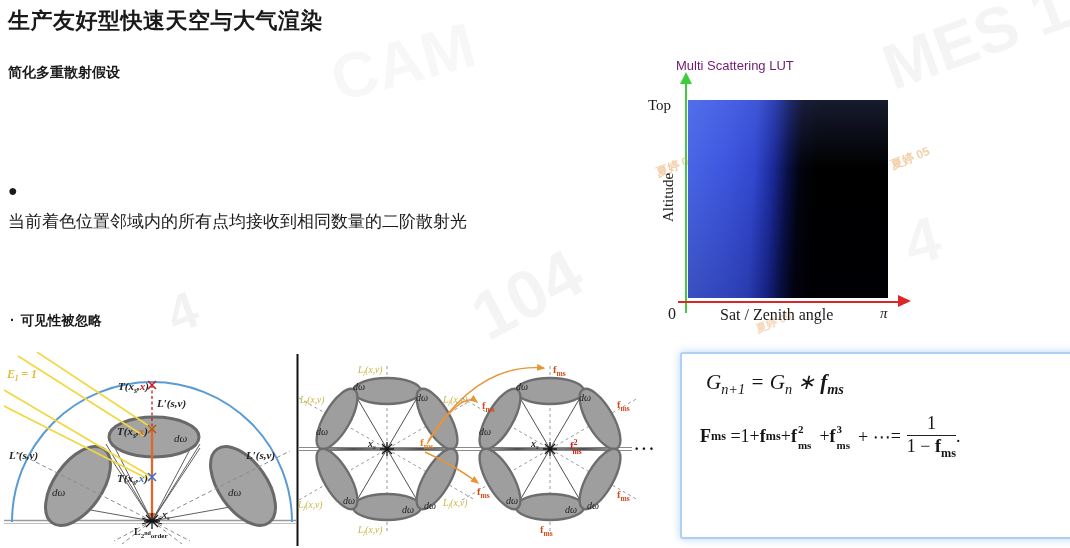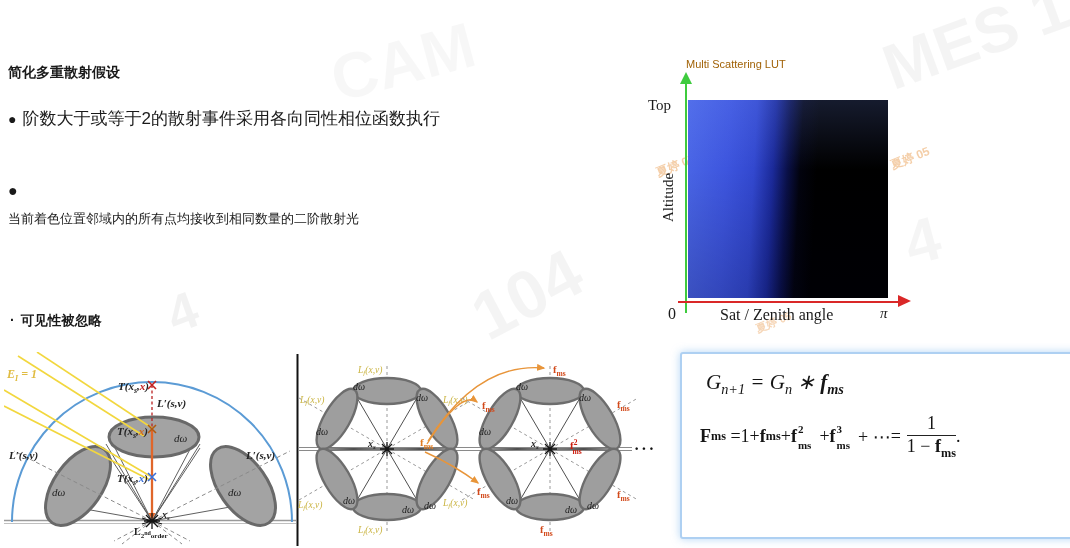--- a/index.html
+++ b/index.html
@@ -4,26 +4,26 @@
 <style>
   html,body{margin:0;padding:0;background:#fff;}
   #canvas{position:relative;width:1070px;height:548px;background:#fff;overflow:hidden;
           font-family:"Liberation Sans",sans-serif;color:#1a1a1a;}
   .abs{position:absolute;}
   
   .title{left:8px;top:6px;font-size:22px;font-weight:bold;letter-spacing:.5px;}
   .subtitle{left:8px;top:64px;font-size:14px;font-weight:bold;}
   .bullet1{left:8px;top:107px;font-size:17px;}
   .bullet2-dot{left:8px;top:182px;font-size:16px;}
-  .bullet2{left:8px;top:210px;font-size:13px;}
+  .bullet2{left:8px;top:210px;font-size:17px;}
   .subbullet{left:10px;top:312px;font-size:13.5px;font-weight:bold;}
   .dot{font-size:14px;margin-right:6px;}
   
   #lut{left:648px;top:55px;width:300px;height:285px;}
-  #lut .lut-title{left:38px;top:3px;font-size:11px;color:#a16207;}
+  #lut .lut-title{left:28px;top:3px;font-size:13px;color:#701a75;}
   #lut .plot{left:40px;top:45px;width:200px;height:198px;
       background:linear-gradient(93deg,#4a66e6 0%,#3d55de 20%,#3248cf 33%,#1b2a9a 42%,#0a1048 49%,#02030e 55%,#000 63%,#000 100%);}
   #lut .plot .shade{position:absolute;inset:0;background:linear-gradient(to bottom,rgba(120,150,255,.18),rgba(0,0,0,0) 35%,rgba(0,0,25,.18));}
   #lut .yaxis{left:37px;top:28px;width:2px;height:230px;background:#3ecb3e;}
   #lut .yarrow{left:32px;top:17px;width:0;height:0;border-left:6px solid transparent;border-right:6px solid transparent;border-bottom:12px solid #3ecb3e;}
   #lut .xaxis{left:30px;top:246px;width:220px;height:2px;background:#da2828;}
   #lut .xarrow{left:250px;top:240px;width:0;height:0;border-top:6px solid transparent;border-bottom:6px solid transparent;border-left:13px solid #da2828;}
   #lut .serif{font-family:"Liberation Serif",serif;}
   #lut .top-lbl{left:0px;top:42px;font-size:15px;}
   #lut .alt-lbl{left:-30px;top:134px;width:100px;text-align:center;font-size:15px;transform:rotate(-90deg);}
@@ -69,22 +69,22 @@
   <span class="wm wm-g" style="left:470px;top:255px;font-size:68px;transform:rotate(-28deg);">104</span>
   <span class="wm wm-g" style="left:168px;top:282px;font-size:52px;transform:rotate(-20deg);color:rgba(0,0,0,.05);">4</span>
   <span class="wm wm-g" style="left:905px;top:205px;font-size:62px;transform:rotate(-15deg);color:rgba(0,0,0,.04);">4</span>
   <span class="wm wm-g" style="left:988px;top:362px;font-size:54px;transform:rotate(-18deg);color:rgba(0,0,0,.06);">≫</span>
   <span class="wm wm-g" style="left:888px;top:464px;font-size:24px;transform:rotate(-28deg);color:rgba(0,0,0,.09);">TECH</span>
   <span class="wm wm-o" style="left:655px;top:155px;transform:rotate(-22deg);">夏婷 0526</span>
   <span class="wm wm-o" style="left:890px;top:150px;transform:rotate(-22deg);">夏婷 05</span>
   <span class="wm wm-o" style="left:755px;top:315px;font-size:11px;transform:rotate(-22deg);color:rgba(228,138,48,.35);">夏婷 05</span>
   <span class="wm wm-o" style="left:822px;top:408px;font-size:11px;transform:rotate(-15deg);color:rgba(228,150,60,.3);">0520</span>
 
+  <div class="abs title">生产友好型快速天空与大气渲染</div>
   <div class="abs subtitle">简化多重散射假设</div>
-  <div class="abs bullet1"><span class="dot">●</span><span>阶数大于或等于2的散射事件采用各向同性相位函数执行</span></div>
   <div class="abs bullet2-dot">●</div>
   <div class="abs bullet2">当前着色位置邻域内的所有点均接收到相同数量的二阶散射光</div>
   <div class="abs subbullet"><span class="dot">·</span><span>可见性被忽略</span></div>
 
   <div id="lut" class="abs">
     <div class="abs lut-title">Multi Scattering LUT</div>
     <div class="abs plot">
         <span class="shade"></span>
       </div>
     <div class="abs yaxis"></div>

